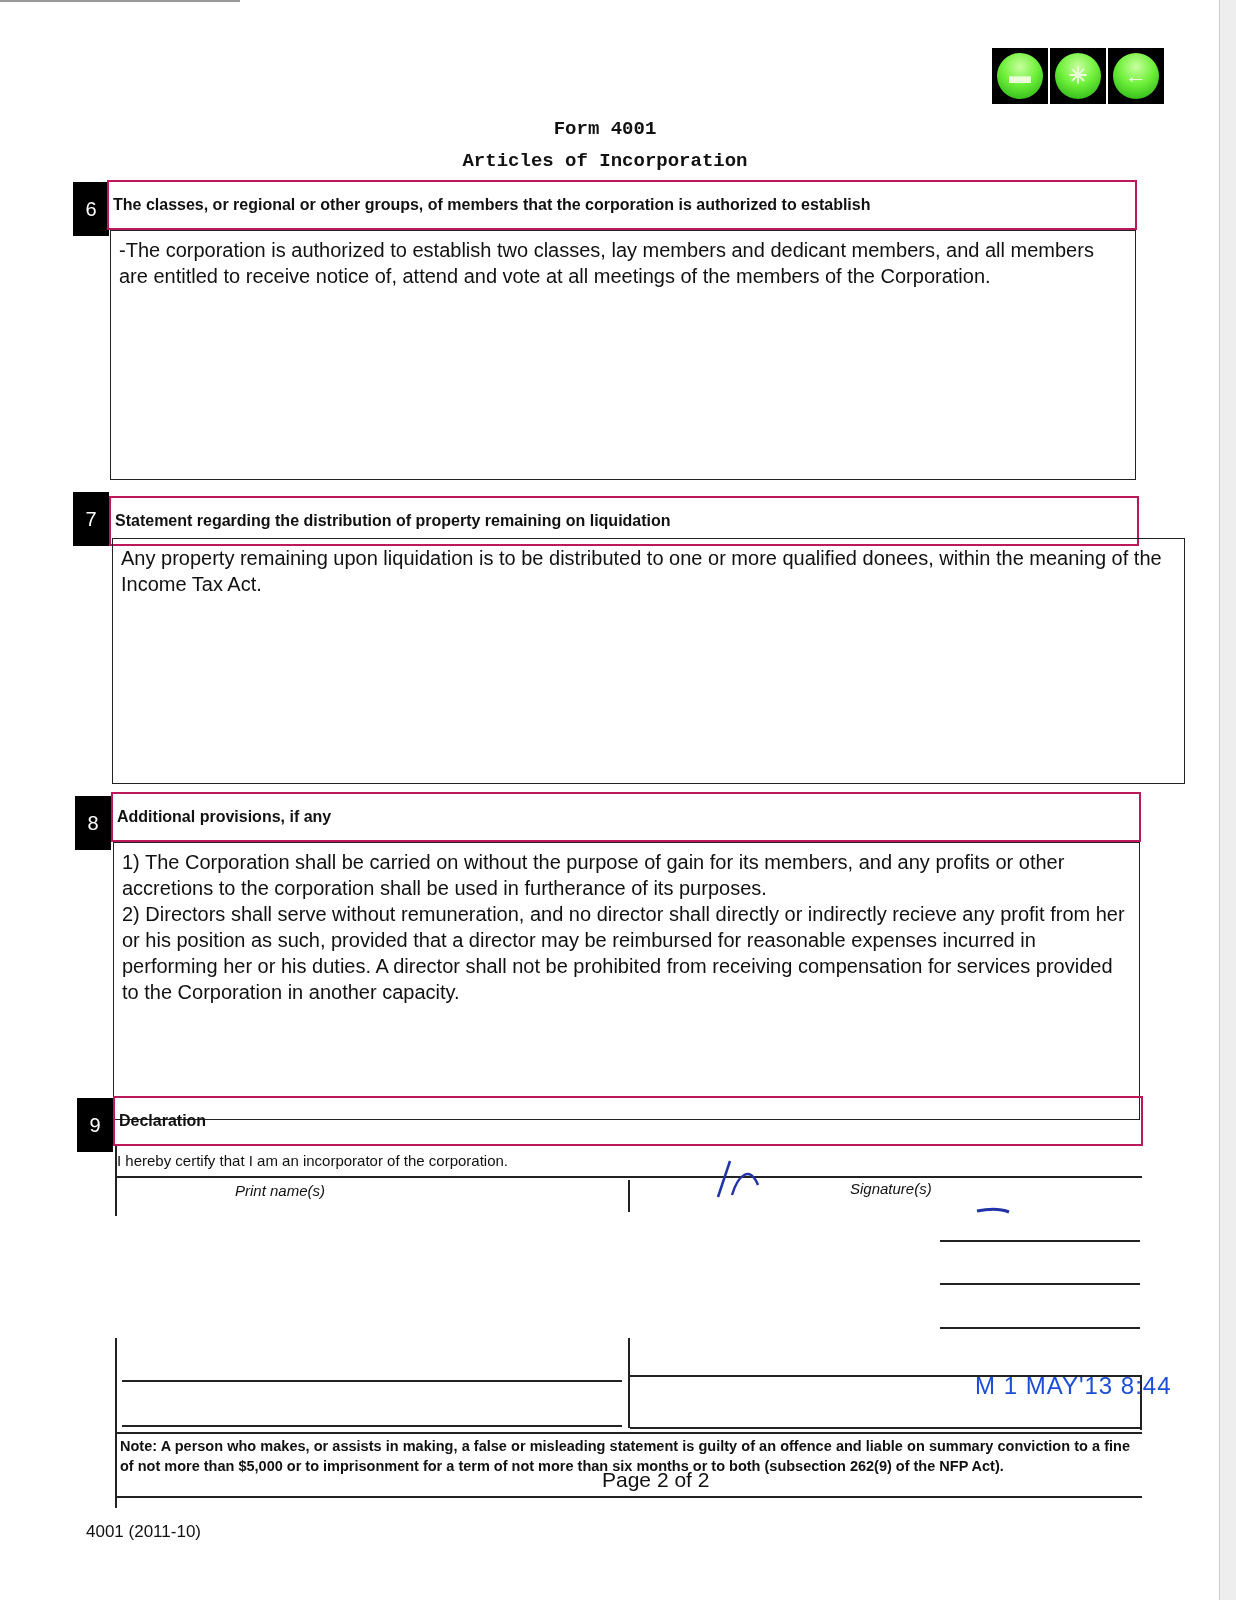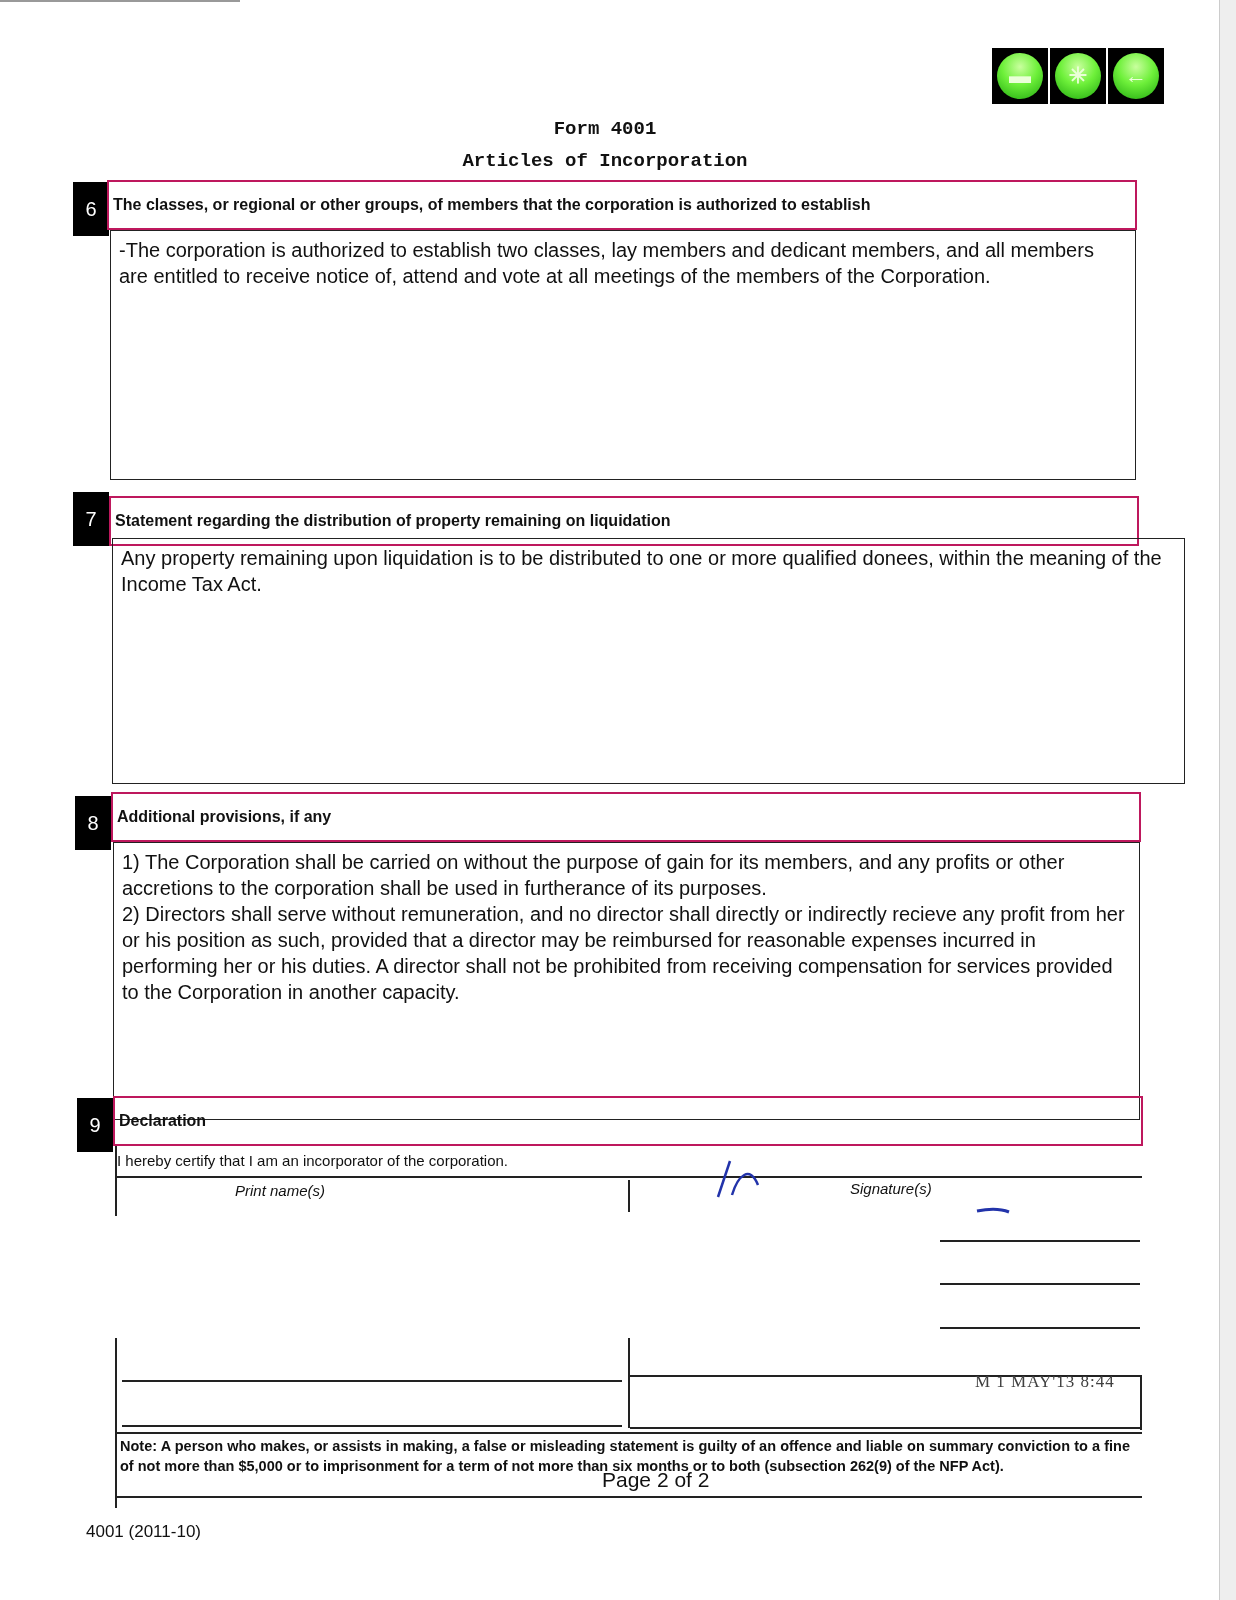--- a/index.html
+++ b/index.html
@@ -13,21 +13,21 @@
          background: radial-gradient(circle at 50% 30%, #c9ff9e 0%, #6ef03a 45%, #1fa80e 100%);
          display:flex; align-items:center; justify-content:center; color:#eaffd8; font-weight:bold; font-size:22px; }
   .title { position:absolute; left:0; width:1210px; text-align:center; font-weight:bold; font-size:19px;font-family:Liberation Mono, monospace; }
   .num { position:absolute; background:#000; color:#fff; font-size:20px; text-align:center; }
   .head { position:absolute; border:2px solid #be185d; font-weight:bold; font-size:16px; padding-left:4px; box-sizing:border-box; display:flex; align-items:center; }
   .body { position:absolute; border:1.5px solid #222; box-sizing:border-box; font-size:20px; line-height:26px; padding:6px 8px; }
   .line { position:absolute; background:#222; }
   .small { font-size:15px; }
   .italic { font-style:italic; font-size:15px; }
   .note { font-weight:bold; font-size:14.5px; line-height:20px; text-align:justify; }
-  .stamp { position:absolute; font-family:Liberation Serif, serif; color:#404040; font-size:17px; letter-spacing:1px; }
+  .stamp { position:absolute; font-family:Liberation Sans, sans-serif; color:#1d4ed8; font-size:24px; letter-spacing:1px; }
   .footer { position:absolute; font-size:17px; }
 </style>
 </head>
 <body>
 
 <div class="edge-top"></div>
 <div class="edge-right"></div>
 
 <div class="icons">
   <div class="icon-btn">

